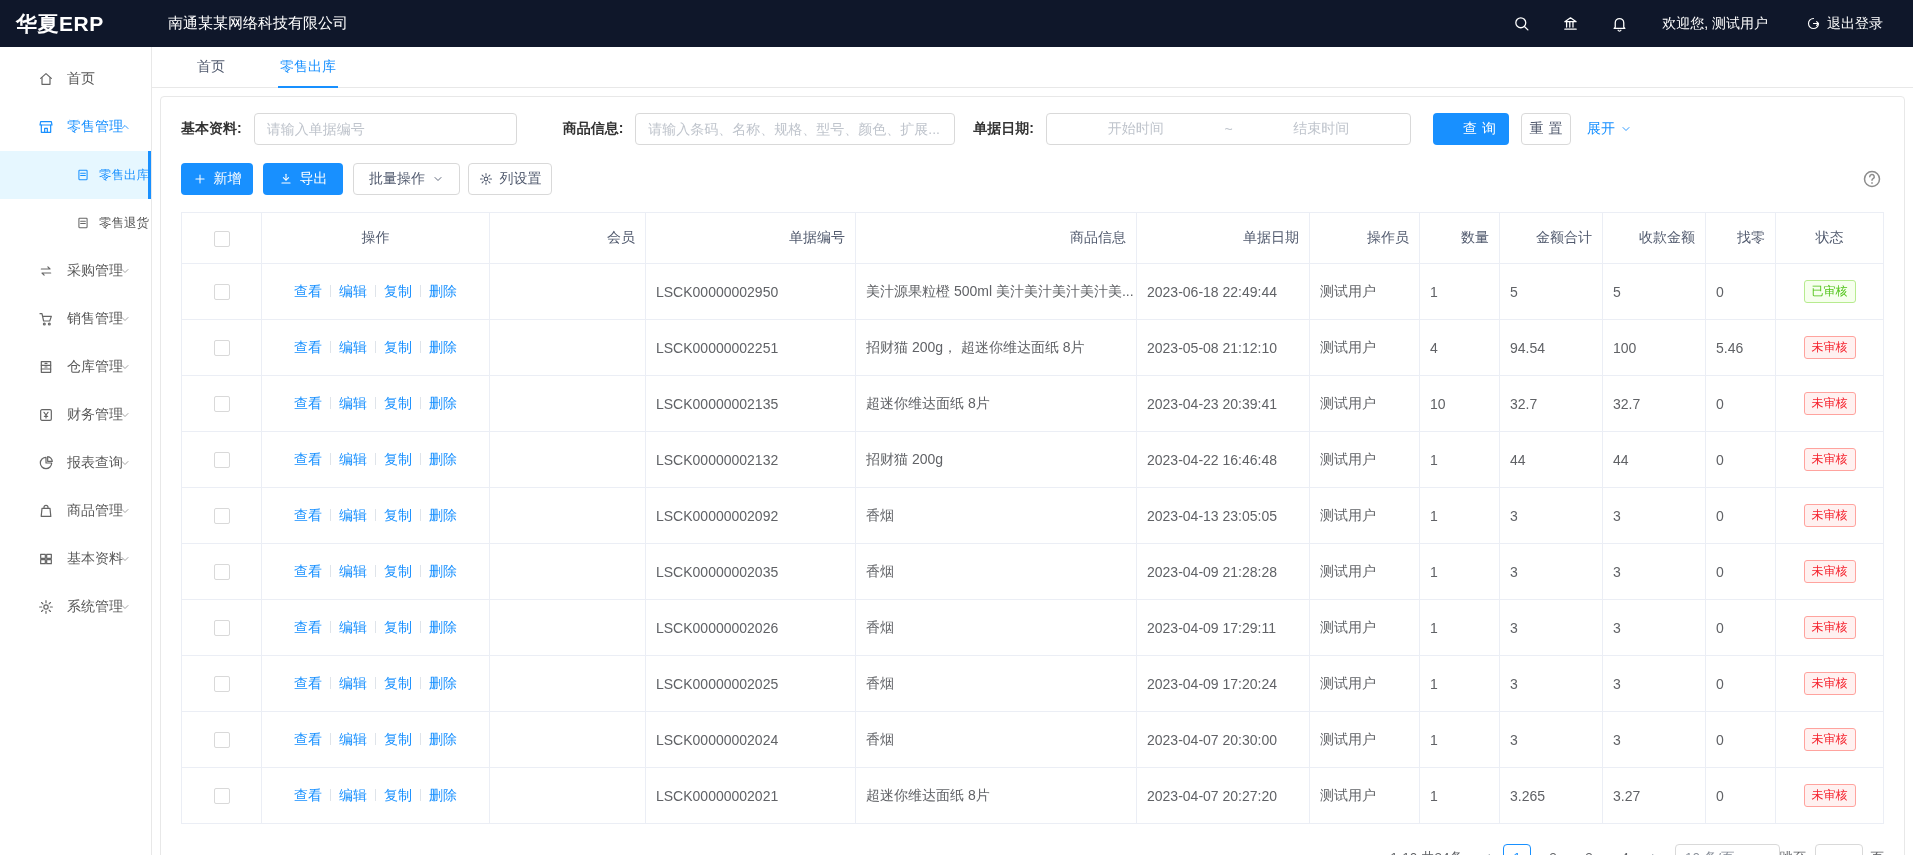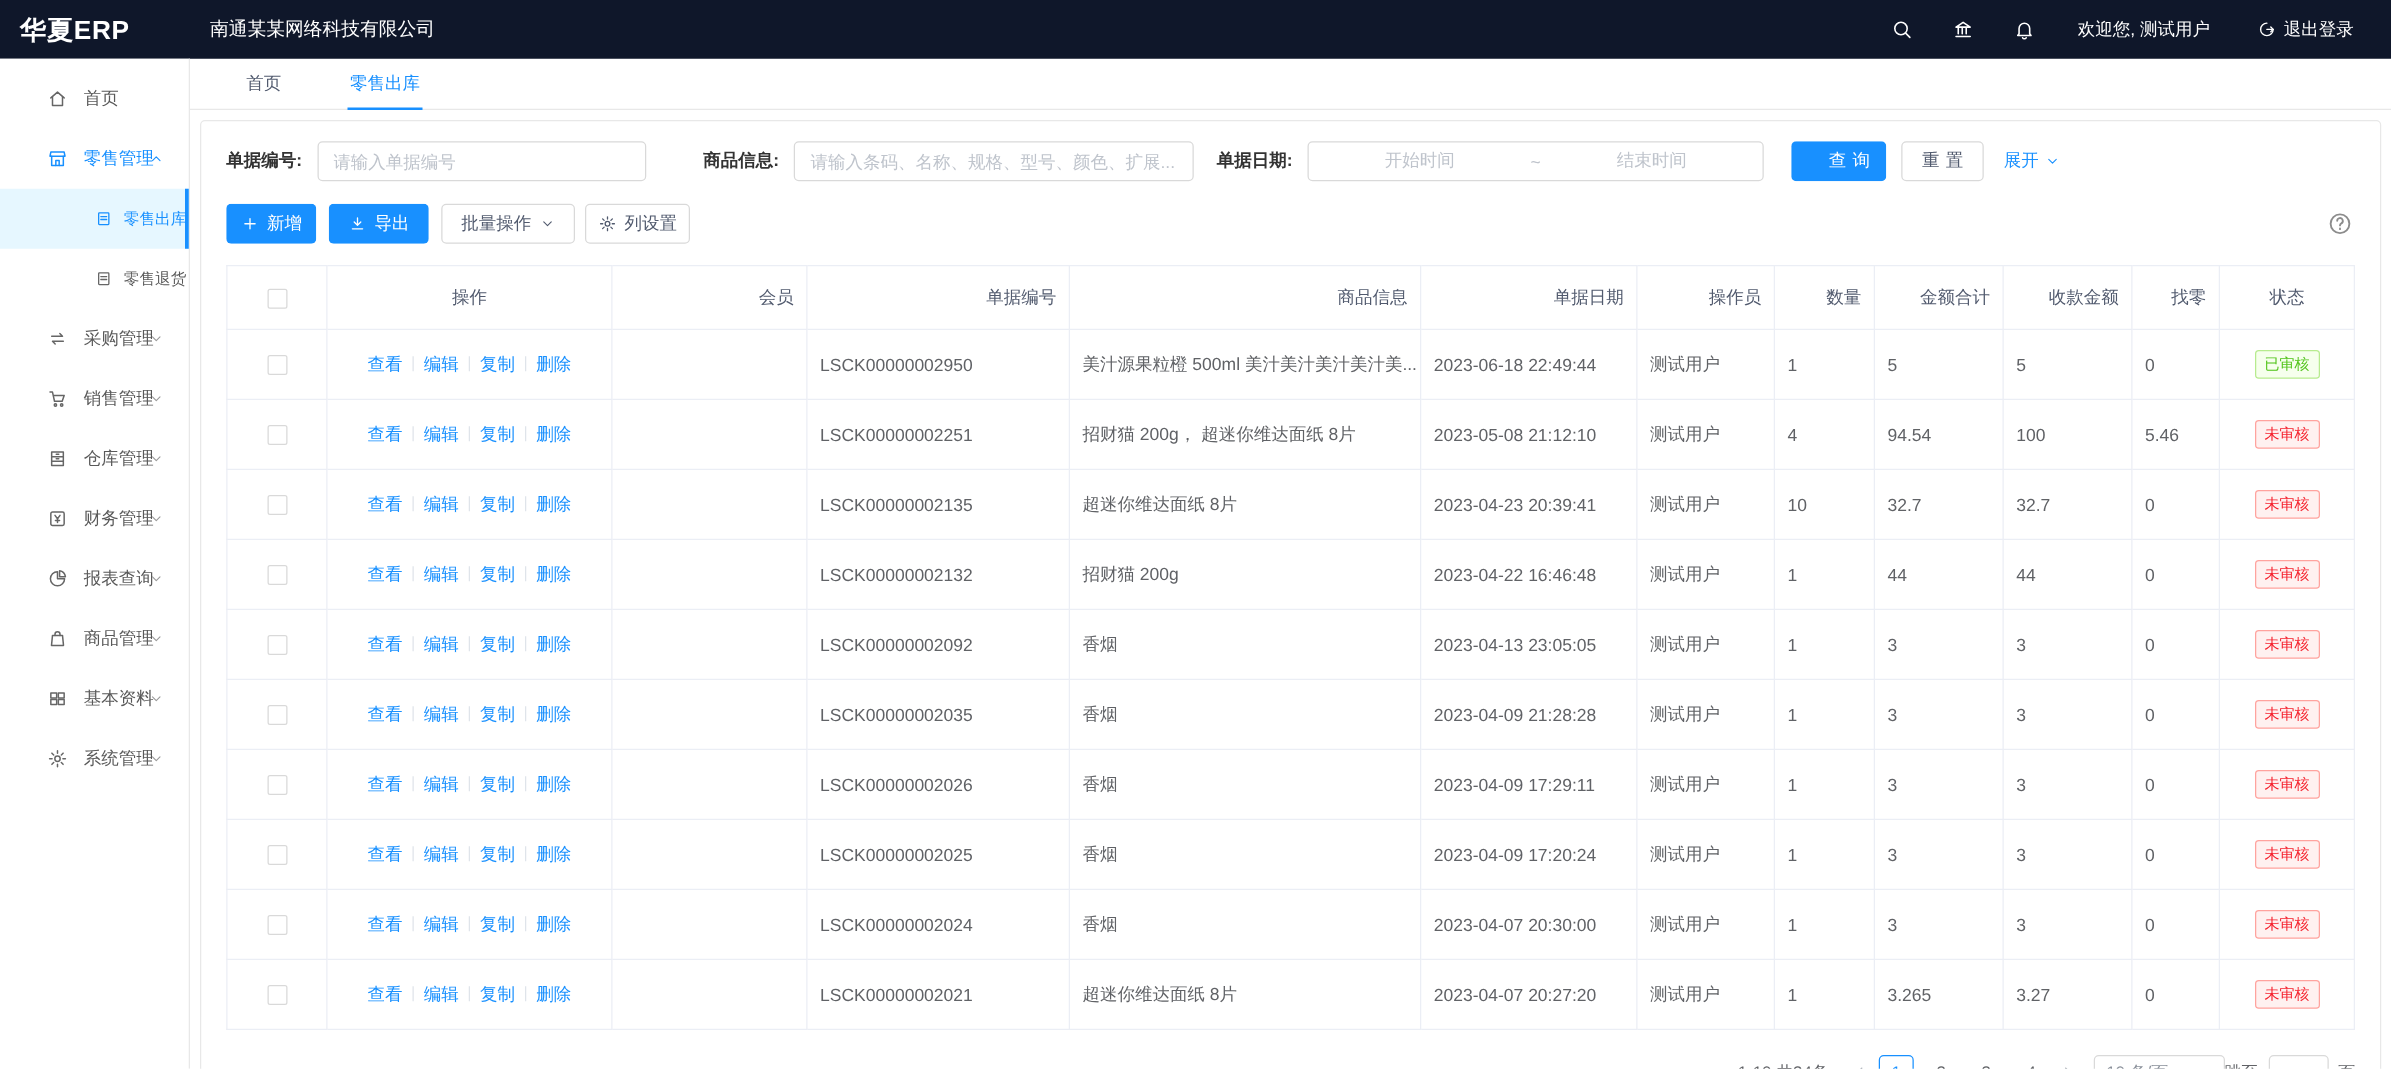--- a/index.html
+++ b/index.html
@@ -55,21 +55,21 @@
   .w-goods { width:320px; }
   .daterange { width:365px; height:32px; border:1px solid #d9d9d9; border-radius:4px; display:flex;
     align-items:center; color:#bfc4cc; cursor:text; }
   .daterange .ph { flex:1; text-align:center; }
   .daterange .sep { color:#bfc4cc; }
   .btn { height:32px; border-radius:4px; font-size:14px; display:inline-flex; align-items:center; justify-content:center;
     cursor:pointer; border:1px solid transparent; font-family:inherit; background:#fff; }
   .btn.primary { background:#1890ff; color:#fff; }
   .btn.plain { border-color:#d9d9d9; color:#515a6e; }
   .btn-search { width:76px; margin-left:22px; letter-spacing:5px; padding-left:22px; }
-  .btn-reset { width:66px; margin-left:12px; letter-spacing:5px; padding-left:5px; }
+  .btn-reset { width:50px; margin-left:12px; letter-spacing:5px; padding-left:5px; }
   .expand { color:#1890ff; margin-left:16px; display:inline-flex; align-items:center; gap:5px; cursor:pointer; }
   .eicon { width:12px; height:12px; display:inline-flex; }
 
   
   .toolbar { display:flex; align-items:center; margin-top:18px; position:relative; }
   .bicon { width:14px; height:14px; display:inline-flex; }
   .btn.ic { gap:7px; }
   .btn-add { width:72px; }
   .btn-export { width:80px; margin-left:10px; }
   .btn-batch { width:107px; margin-left:10px; color:#515a6e; }
@@ -316,21 +316,21 @@
 
   <main class="content">
     <div class="tabbar">
       <div class="tab">首页</div>
       <div class="tab active">零售出库</div>
     </div>
 
     <div class="card">
 
       <div class="filters">
-        <label class="flabel">单据编号:</label>
+        <label class="flabel">基本资料:</label>
         <input class="finput w-bill" placeholder="请输入单据编号" style="">
         <label class="flabel g2">商品信息:</label>
         <input class="finput w-goods" placeholder="请输入条码、名称、规格、型号、颜色、扩展..." style="">
         <label class="flabel g3">单据日期:</label>
         <div class="daterange">
           <span class="ph">开始时间</span>
           <span class="sep">~</span>
           <span class="ph">结束时间</span>
         </div>
         <button class="btn primary btn-search">查询</button>

